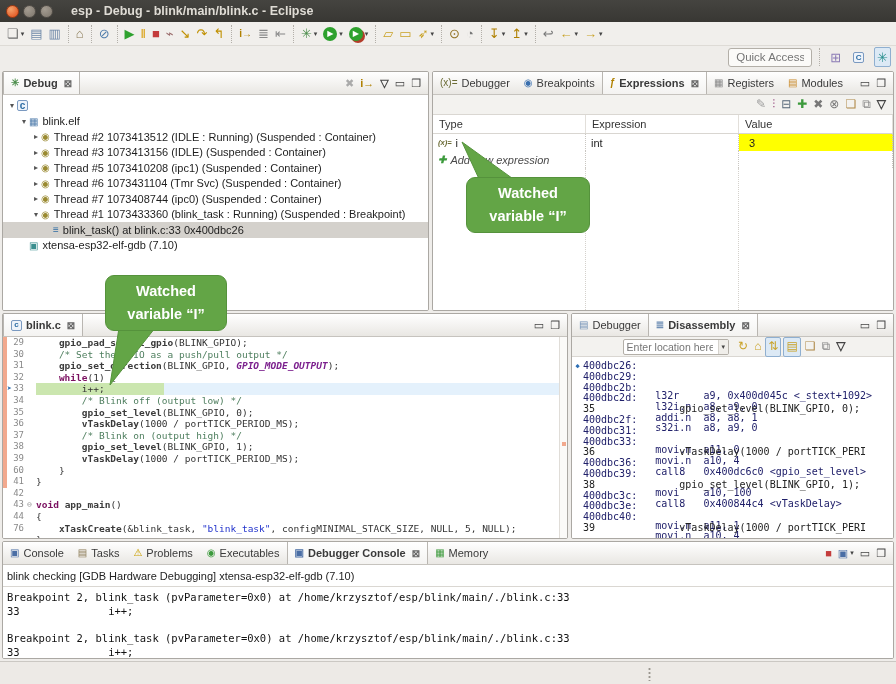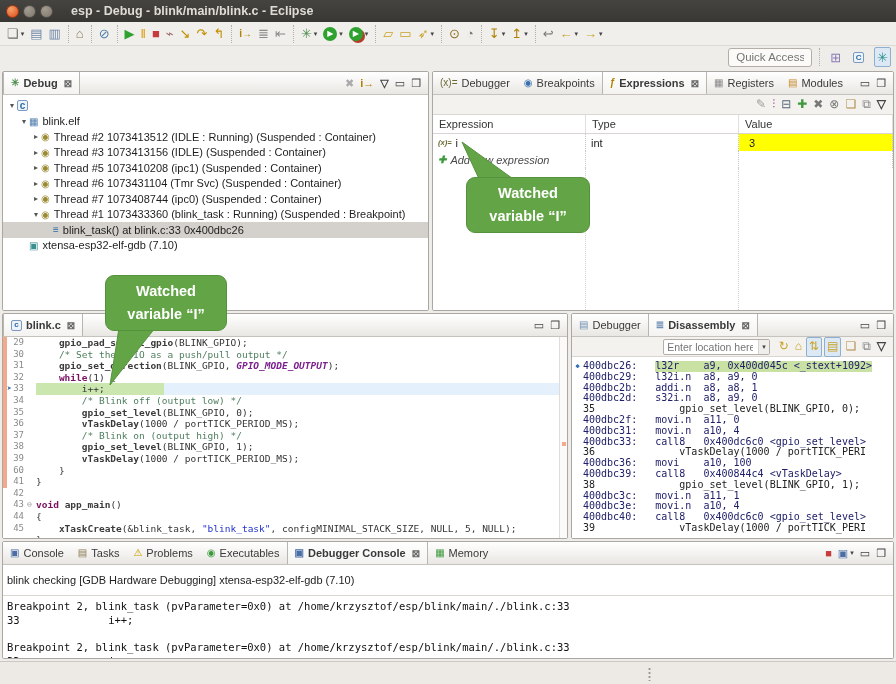--- a/index.html
+++ b/index.html
@@ -85,32 +85,32 @@
   .seg-c{color:#4f7f5f;}
   .seg-m{font-weight:bold;font-style:italic;color:#7b1f8d;}
   .seg-s{color:#2233cc;}
   .oruler{position:absolute;right:0;top:0;bottom:0;width:8px;background:#fbfaf8;border-left:1px solid #e0ddd8;}
   .oruler .mk{position:absolute;left:2px;width:4px;height:4px;background:#f2a98e;}
 
   
   .combo{display:flex;align-items:center;height:16px;border:1px solid #b3afa8;border-radius:2px;background:#fff;margin-right:6px;overflow:hidden;}
   .combo input{border:none;outline:none;width:92px;font-size:10.5px;color:#444;padding:0 3px;font-family:"Liberation Sans",sans-serif;}
   .combo .dd{border-left:1px solid #d5d2cd;height:100%;display:flex;align-items:center;padding:0 3px;background:#f0eeea;}
-  #p-disasm .viewbar{justify-content:flex-end;padding-left:10px;}
+  #p-disasm .viewbar{justify-content:center;padding-left:10px;}
   #disasm{height:calc(100% - 43px);overflow:hidden;background:#fff;padding-top:4px;}
   .drow{display:flex;height:10.8px;line-height:10.8px;font-family:"DejaVu Sans Mono",monospace;font-size:10px;white-space:pre;}
   .dmark{width:11px;flex:none;font-size:7px;color:#2d6fb5;text-align:center;line-height:10.8px;}
   .daddr{color:#20206a;}
-  .dinstr{color:#20206a;}
+  .dinstr{color:#20206a;margin-top:30px;}
   .dinstr.cur{background:#c9e2a4;}
   .dsrc{color:#222;}
 
   
   #p-console .tabctl .red .glyph{color:#c43c3c;}
-  .chead{height:31px;border-bottom:1px solid #dad7d2;font-size:11px;color:#222;display:flex;align-items:center;padding-left:4px;background:#fff;}
+  .chead{height:22px;border-bottom:1px solid #dad7d2;font-size:11px;color:#222;display:flex;align-items:center;padding-left:4px;background:#fff;}
   #console-body{padding:4px 0 0 4px;background:#fff;height:calc(100% - 40px);overflow:hidden;}
   .cline{font-family:"DejaVu Sans Mono",monospace;font-size:10.5px;line-height:13.8px;white-space:pre;color:#111;}
 
   
   .statusbar{position:absolute;left:0;top:661px;width:896px;height:23px;background:#edeae6;border-top:1px solid #cbc8c3;}
   .sash-dots{position:absolute;left:648px;top:5px;width:3px;height:14px;background-image:radial-gradient(circle,#9a968f 1px,transparent 1.2px);background-size:3px 4px;}
 
   
   .callout{position:absolute;border-radius:9px;color:#fff;text-align:center;font-size:14.5px;font-weight:bold;line-height:23px;padding-top:4px;z-index:30;}
   .tailsvg{position:absolute;z-index:29;pointer-events:none;}
@@ -386,22 +386,22 @@
         </span>
         <span class="tbtn">
           <span class="glyph" style="color: rgb(136, 136, 136);">⧉</span>
         </span>
         <span class="tbtn">
           <span class="glyph small" style="color: rgb(68, 68, 68);">▽</span>
         </span>
       </div>
     <div class="etable">
       <div class="ecols ehead">
+        <span>Type</span>
         <span>Expression</span>
-        <span>Type</span>
         <span>Value</span>
       </div>
       <div class="ecols erow">
         <span class="cell">
             <i class="ico-xvar">(x)=</i>
             <span>i</span>
           </span>
         <span class="cell">int</span>
         <span class="cell val" id="expr-value-cell" style="background: rgb(255, 255, 0);">3</span>
       </div>
@@ -532,21 +532,21 @@
           <span class="ctext"><span class="seg-k">void</span><span class="seg-p"> </span><span class="seg-f">app_main</span><span class="seg-p">()</span></span>
         </div>
         <div class="crow">
           <span class="diff"></span>
           <span class="lnum">44</span>
           <span class="fold"></span>
           <span class="ctext"><span class="seg-p">{</span></span>
         </div>
         <div class="crow">
           <span class="diff"></span>
-          <span class="lnum">45</span>
+          <span class="lnum">76</span>
           <span class="fold"></span>
           <span class="ctext"><span class="seg-p">    </span><span class="seg-f">xTaskCreate</span><span class="seg-p">(&amp;blink_task, </span><span class="seg-s">"blink_task"</span><span class="seg-p">, configMINIMAL_STACK_SIZE, NULL, 5, NULL);</span></span>
         </div>
         <div class="crow">
           <span class="diff"></span>
           <span class="lnum"></span>
           <span class="fold"></span>
           <span class="ctext"><span class="seg-p">}</span></span>
         </div>
         <div class="oruler">

